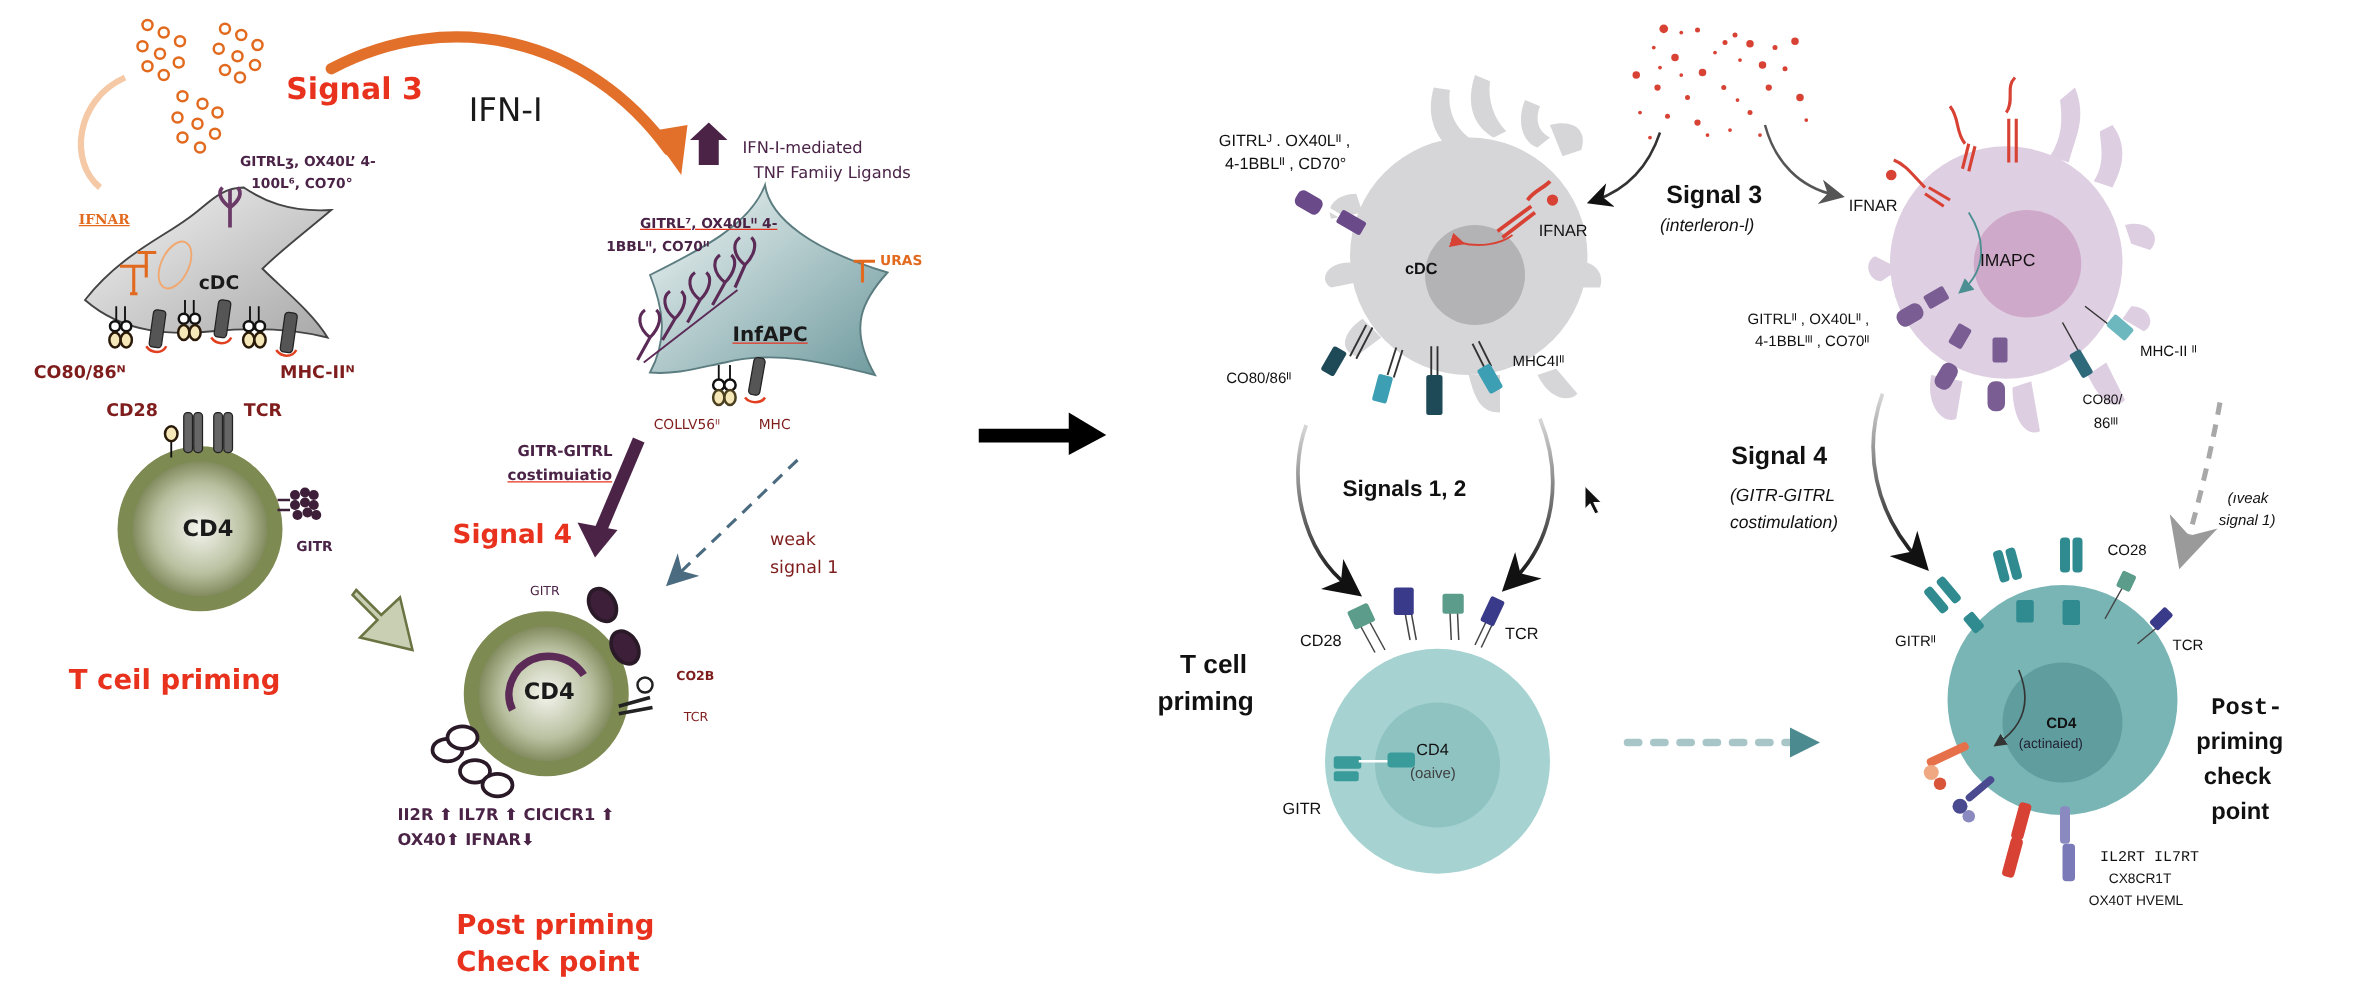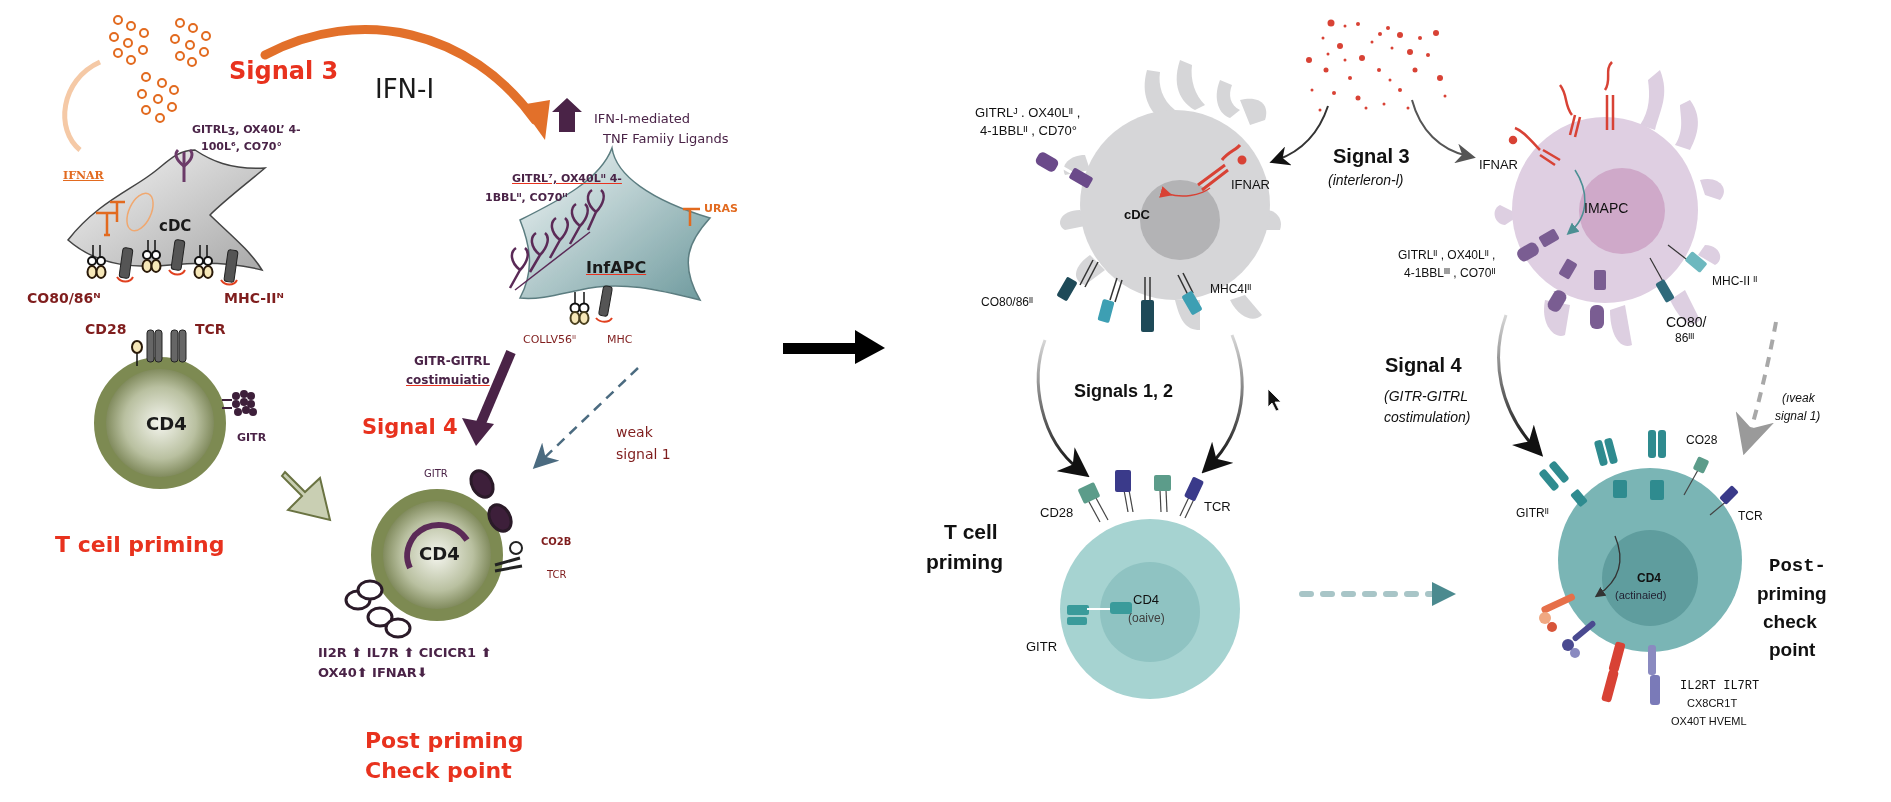--- a/index.html
+++ b/index.html
@@ -467,21 +467,21 @@
 <div class="lbl r-norm" style="left:981px;top:296px;font-size:12px;">CO80/86ᴵᴵ</div>
 <div class="lbl r-norm" style="left:1210px;top:283px;font-size:12px;">MHC4Iᴵᴵ</div>
 
 <div class="lbl r-bold" style="left:1333px;top:145px;font-size:20px;">Signal 3</div>
 <div class="lbl r-ital" style="left:1328px;top:172px;font-size:14px;">(interleron-l)</div>
 <div class="lbl r-norm" style="left:1479px;top:158px;font-size:13px;">IFNAR</div>
 <div class="lbl r-bold" style="left:1584px;top:200px;font-size:14px;font-weight:normal;">IMAPC</div>
 <div class="lbl r-norm" style="left:1398px;top:249px;font-size:12px;">GITRLᴵᴵ , OX40Lᴵᴵ ,</div>
 <div class="lbl r-norm" style="left:1404px;top:267px;font-size:12px;">4-1BBLᴵᴵᴵ , CO70ᴵᴵ</div>
 <div class="lbl r-norm" style="left:1712px;top:275px;font-size:12px;">MHC-II ᴵᴵ</div>
-<div class="lbl r-norm" style="left:1666px;top:314px;font-size:14px;">CO80/</div>
+<div class="lbl r-norm" style="left:1666px;top:314px;font-size:11px;">CO80/</div>
 <div class="lbl r-norm" style="left:1675px;top:332px;font-size:12px;">86ᴵᴵᴵ</div>
 
 <div class="lbl r-bold" style="left:1074px;top:381px;font-size:18px;">Signals 1, 2</div>
 <div class="lbl r-bold" style="left:1385px;top:354px;font-size:20px;">Signal 4</div>
 <div class="lbl r-ital" style="left:1384px;top:388px;font-size:14px;">(GITR-GITRL</div>
 <div class="lbl r-ital" style="left:1384px;top:409px;font-size:14px;">costimulation)</div>
 <div class="lbl r-ital" style="left:1782px;top:392px;font-size:12px;">(ıveak</div>
 <div class="lbl r-ital" style="left:1775px;top:410px;font-size:12px;">signal 1)</div>
 
 <div class="lbl r-bold" style="left:944px;top:520px;font-size:21px;">T cell</div>

